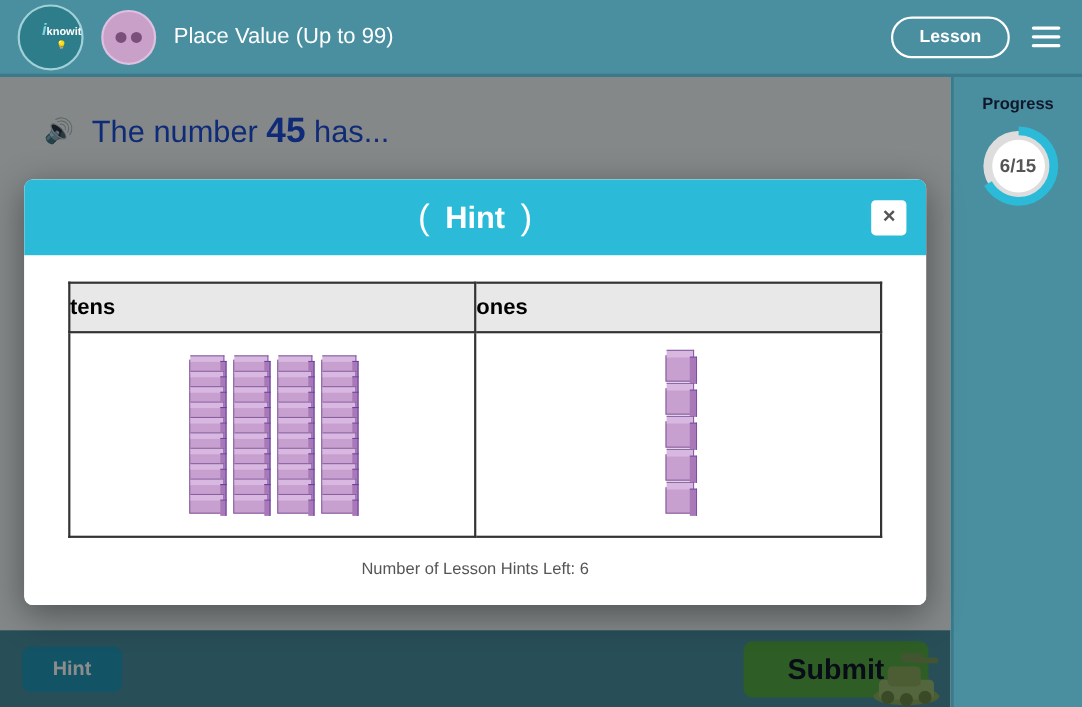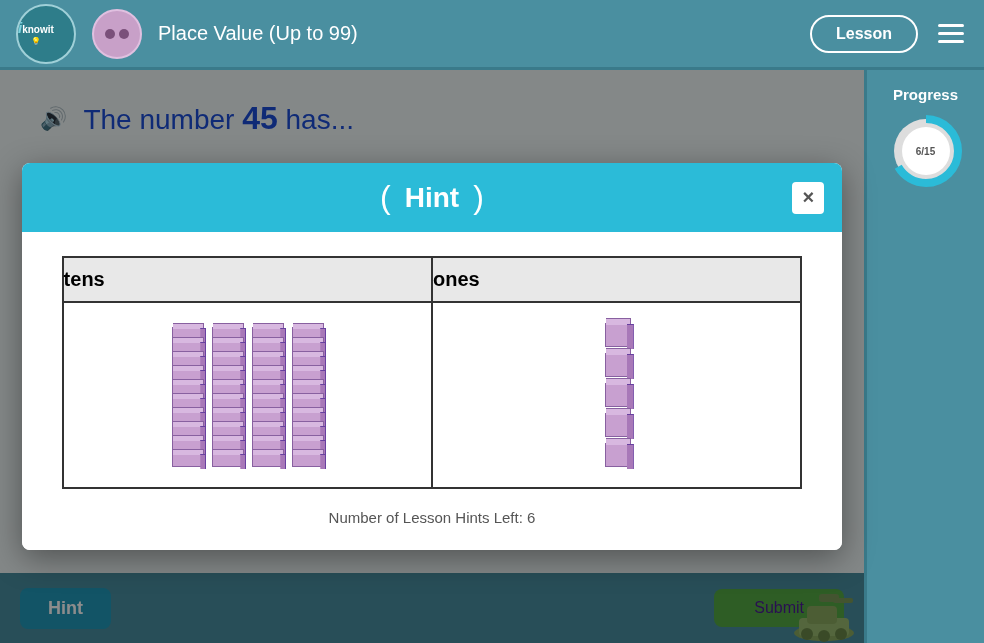--- a/index.html
+++ b/index.html
@@ -21,21 +21,21 @@
       gap: 16px;
       border-bottom: 3px solid #3a7a8a;
     }
     .logo {
       background: #2e7d8a;
       border-radius: 50%;
       width: 60px;
       height: 60px;
       display: flex;
       align-items: center;
-      justify-content: flex-start;
+      justify-content: flex-end;
       font-weight: bold;
       font-size: 13px;
       color: white;
       flex-shrink: 0;
       border: 2px solid #a0d0d8;
     }
     .logo-inner {
       text-align: center;
       line-height: 1.1;
     }
@@ -143,23 +143,23 @@
       color: white;
       font-size: 18px;
       font-weight: bold;
       padding: 10px 28px;
       border-radius: 8px;
       border: none;
       cursor: pointer;
     }
     .submit-btn {
       background: #55aa44;
-      color: #4c1d95;
-      font-size: 16px;
-      font-weight: normal;
+      color: #0f172a;
+      font-size: 26px;
+      font-weight: bold;
       padding: 10px 40px;
       border-radius: 8px;
       border: none;
       cursor: pointer;
       margin-left: auto;
     }
     .character {
       position: absolute;
       bottom: 0;
       right: 0;
@@ -174,37 +174,37 @@
     .sidebar {
       width: 120px;
       background: #4a8fa0;
       border-left: 3px solid #3a7a8a;
       display: flex;
       flex-direction: column;
       align-items: center;
       padding-top: 16px;
     }
     .progress-label {
-      color: #ffffff;
+      color: #0f172a;
       font-size: 15px;
       font-weight: bold;
       margin-bottom: 8px;
     }
     .progress-ring-container {
       position: relative;
       width: 80px;
       height: 80px;
     }
     .progress-text {
       position: absolute;
       top: 50%;
       left: 50%;
       transform: translate(-50%, -50%);
       color: #555;
-      font-size: 10px;
+      font-size: 17px;
       font-weight: bold;
     }
 
     
     .overlay {
       position: absolute;
       top: 0; left: 0; right: 0; bottom: 0;
       background: rgba(0,0,0,0.45);
       z-index: 100;
       display: flex;

